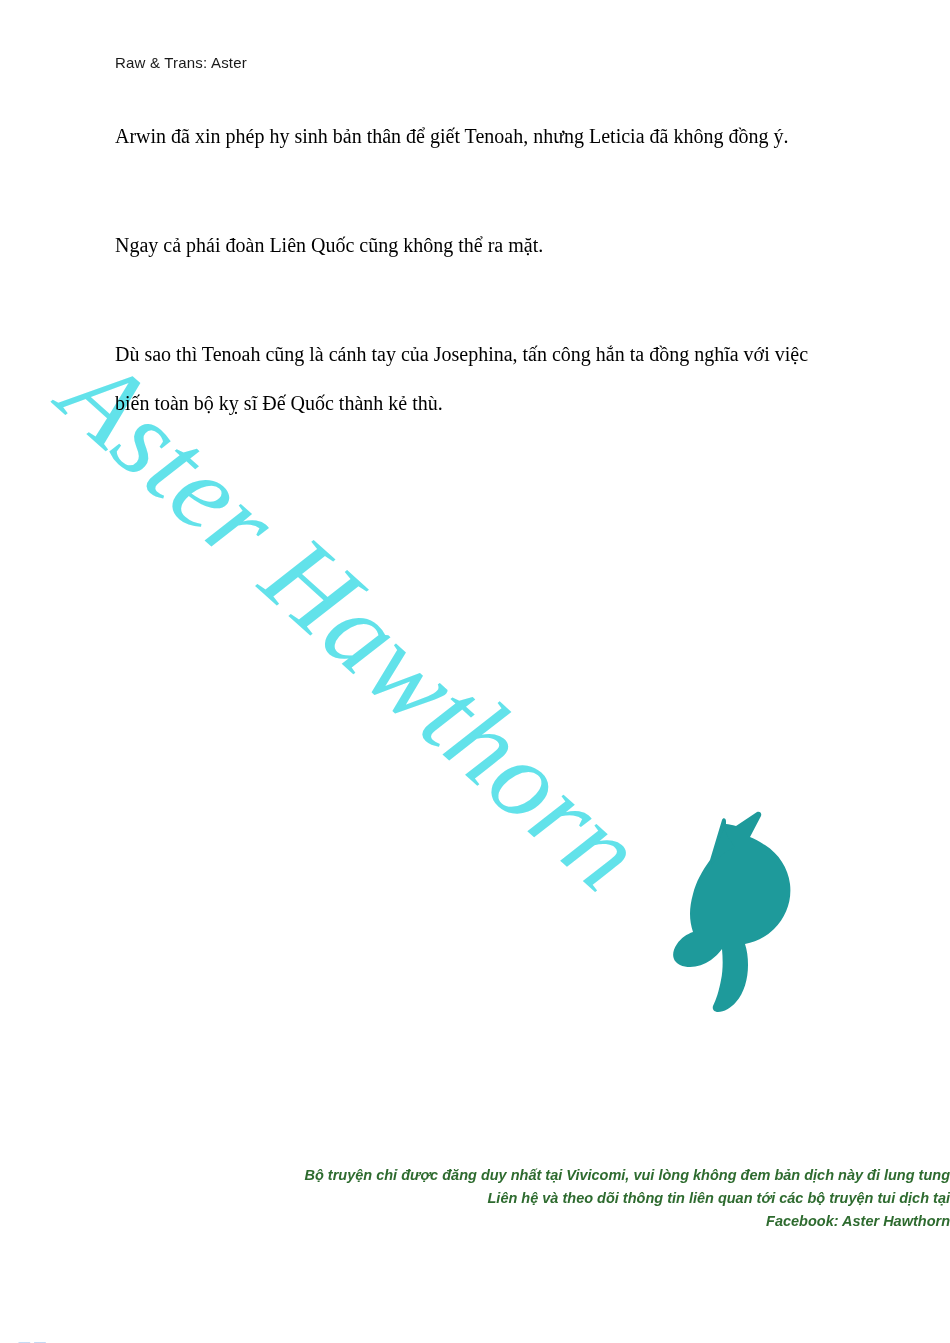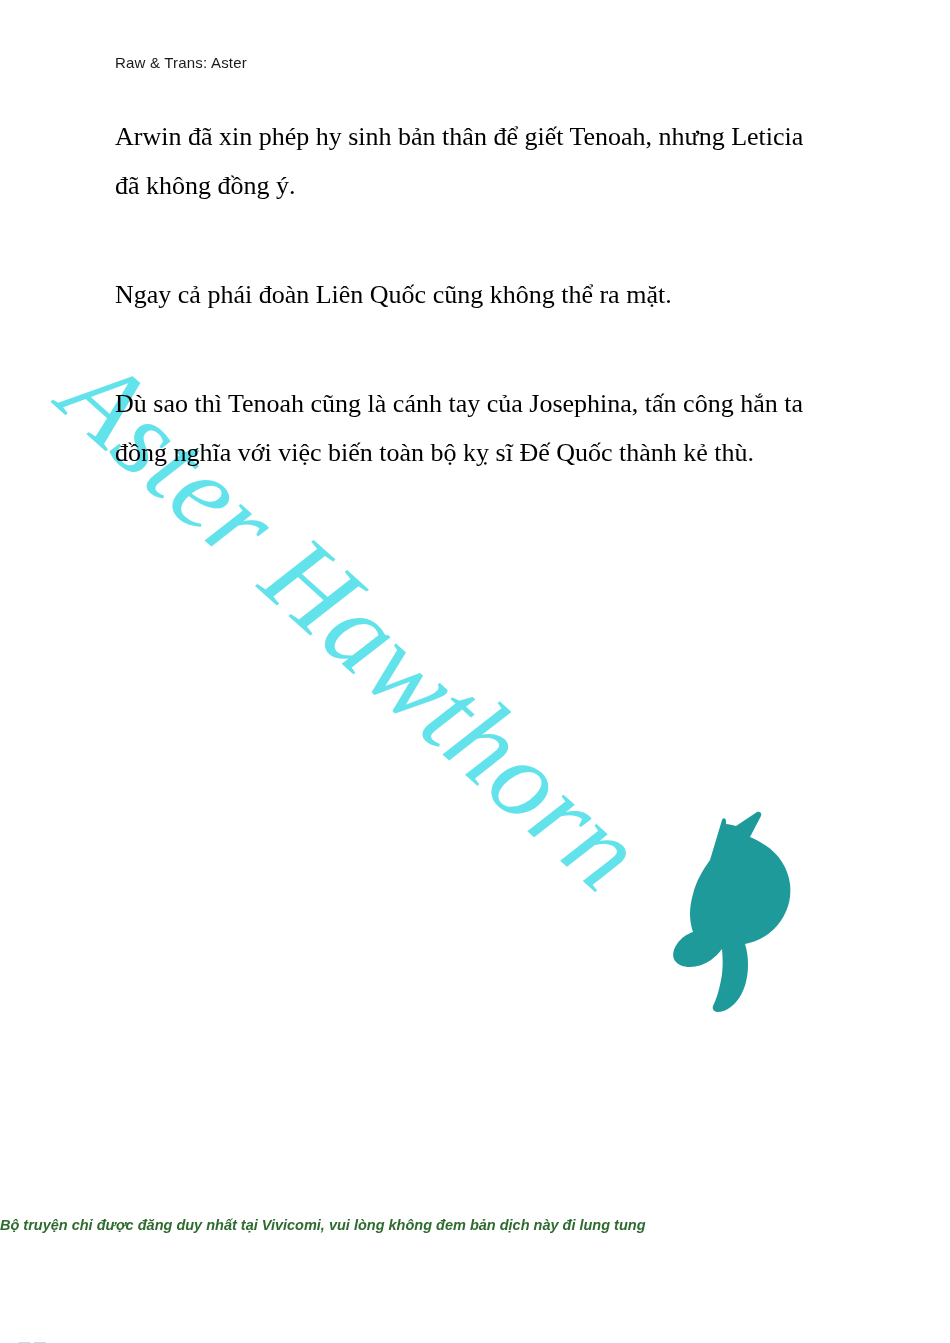--- a/index.html
+++ b/index.html
@@ -71,35 +71,35 @@
   
   #body-content {
     position: absolute;
     left: 115px;
     top: 112px;
     width: 712px;
     z-index: 4;
   }
   .para {
     font-family: "Liberation Serif", "DejaVu Serif", serif;
-    font-size: 26px;
+    font-size: 20px;
     line-height: 49px;
     color: #000000;
     margin: 0 0 60px 0;
     text-align: left;
   }
   .para:last-child { margin-bottom: 0; }
 
   
   #footer-note {
     position: absolute;
     left: 0;
-    top: 1214px;
+    top: 1164px;
     width: 950px;
-    text-align: left;
+    text-align: right;
     z-index: 4;
   }
   #footer-note .fline {
     font-family: "Liberation Sans", "DejaVu Sans", sans-serif;
     font-size: 14.5px;
     font-weight: bold;
     font-style: italic;
     color: #2e6b2f;
     line-height: 23px;
     white-space: nowrap;
@@ -173,20 +173,22 @@
   </div>
 
   <div id="body-content">
     <p class="para">Arwin đã xin phép hy sinh bản thân để giết Tenoah, nhưng Leticia đã không đồng ý.</p>
     <p class="para">Ngay cả phái đoàn Liên Quốc cũng không thể ra mặt.</p>
     <p class="para">Dù sao thì Tenoah cũng là cánh tay của Josephina, tấn công hắn ta đồng nghĩa với việc biến toàn bộ kỵ sĩ Đế Quốc thành kẻ thù.</p>
   </div>
 
   <div id="footer-note">
     <div class="fline">Bộ truyện chỉ được đăng duy nhất tại Vivicomi, vui lòng không đem bản dịch này đi lung tung</div>
+    <div class="fline">Liên hệ và theo dõi thông tin liên quan tới các bộ truyện tui dịch tại</div>
+    <div class="fline">Facebook: Aster Hawthorn</div>
   </div>
 
   <div id="site-logo">
     <svg viewBox="0 0 150 48" xmlns="http://www.w3.org/2000/svg" aria-hidden="true">
       <defs>
         <linearGradient id="logoGrad" x1="0" y1="0" x2="0" y2="1">
           <stop offset="0%" stop-color="#c9ddf4"></stop>
           <stop offset="45%" stop-color="#7fa8de"></stop>
           <stop offset="100%" stop-color="#b9d2ef"></stop>
         </linearGradient>

